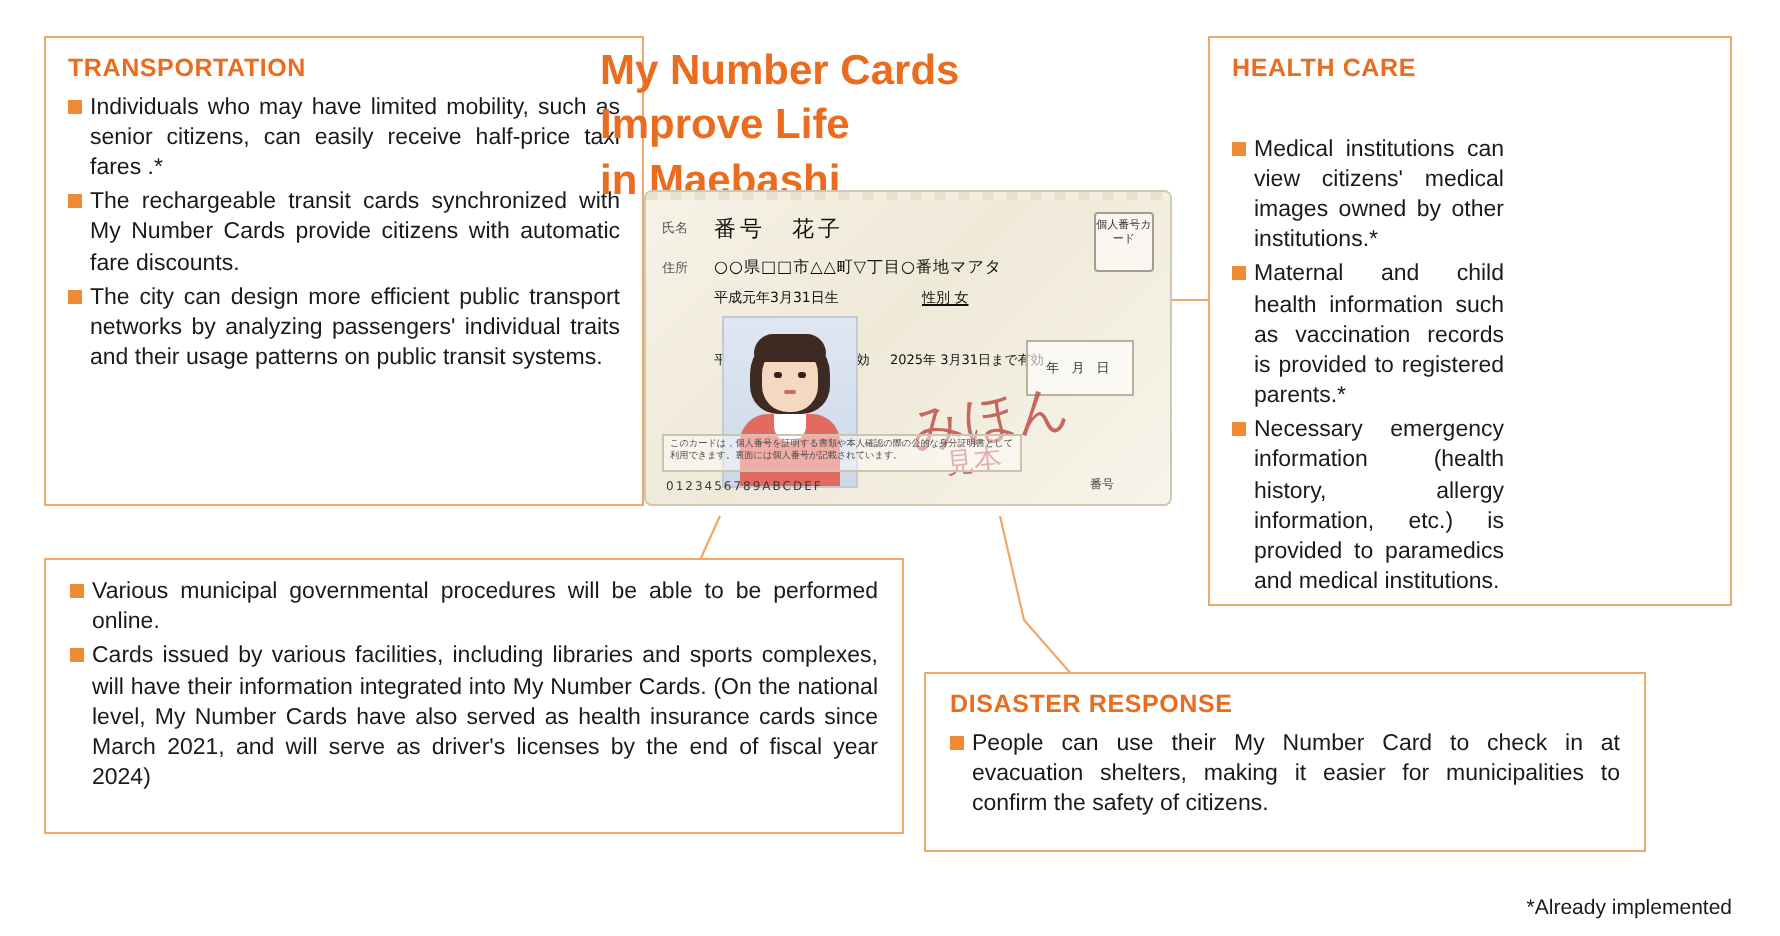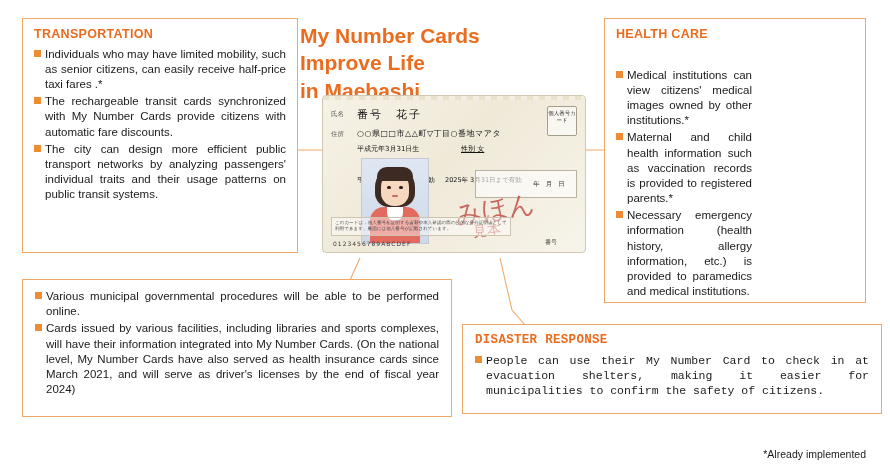--- a/index.html
+++ b/index.html
@@ -61,36 +61,35 @@
     left: 0;
     top: 3px;
     width: 7px;
     height: 7px;
     background: #ef8b33;
     display: block;
   }
 
   
   #panel-transportation {
-    left: 22px; top: 18px; width: 276px; height: 235px;
+    left: 22px; top: 18px; width: 300px; height: 235px;
     padding: 9px 11px 8px 11px;
   }
   #panel-health {
     left: 604px; top: 18px; width: 262px; height: 285px;
     padding: 9px 11px 20px 11px;
   }
   #panel-health .panel-body { width: 136px; margin-top: 26px; }
   #panel-government {
     left: 22px; top: 279px; width: 430px; height: 138px;
     padding: 9px 12px 8px 12px;
   }
   #panel-disaster {
-    left: 462px; top: 324px; width: 420px; height: 90px;
+    left: 462px; top: 336px; width: 361px; height: 90px;
     padding: 9px 12px 8px 12px;
-    font-family: Liberation Mono, monospace;
   }
 
   
   #center-title {
     position: absolute;
     left: 300px; top: 22px;
     width: 290px;
     text-align: left;
     color: #ea6c1f;
     font-size: 21px;
@@ -119,25 +118,24 @@
   .c-row { position: absolute; font-size: 6.5px; color: #3a3a3a; }
   #c-name-label { left: 8px; top: 14px; color:#555; }
   #c-name-value { left: 34px; top: 11px; font-size: 11px; color: #111; letter-spacing: 2px;}
   #c-addr-label { left: 8px; top: 34px; color:#555; }
   #c-addr-value { left: 34px; top: 32px; font-size: 8px; color: #111; letter-spacing: 0.5px;}
   #c-dob       { left: 34px; top: 48px; font-size: 7px; color:#111; }
   #c-sex       { left: 138px; top: 48px; font-size: 7px; color:#111;text-decoration:underline; }
   #c-valid     { left: 34px; top: 80px; font-size: 6.5px; color:#111; }
   #c-valid2    { left: 122px; top: 80px; font-size: 6.5px; color:#111; }
   #c-yrbox {
-    position: absolute; right: 8px; top: 74px; width: 52px; height: 26px;
+    position: absolute; right: 18px; top: 74px; width: 52px; height: 26px;
     border: 1px solid #b9b2a0; font-size: 6.5px; color:#333;
     display:flex; align-items:center; justify-content:center; letter-spacing:2px;
     background: rgba(255,255,255,0.6);
-    padding-left: 48px;
   }
   #c-badge {
     position: absolute; right: 8px; top: 10px; width: 30px; height: 30px;
     border: 1px solid #9a9customs; border: 1px solid #a59e8c; border-radius: 2px;
     font-size: 5.5px; line-height: 1.25; color: #333; text-align: center;
     padding-top: 3px; box-sizing: border-box; background: rgba(255,255,255,0.55);
   }
   #c-photo {
     position: absolute; left: 38px; top: 62px; width: 66px; height: 84px;
     background: linear-gradient(#dfe7f2, #cdd8e8);

